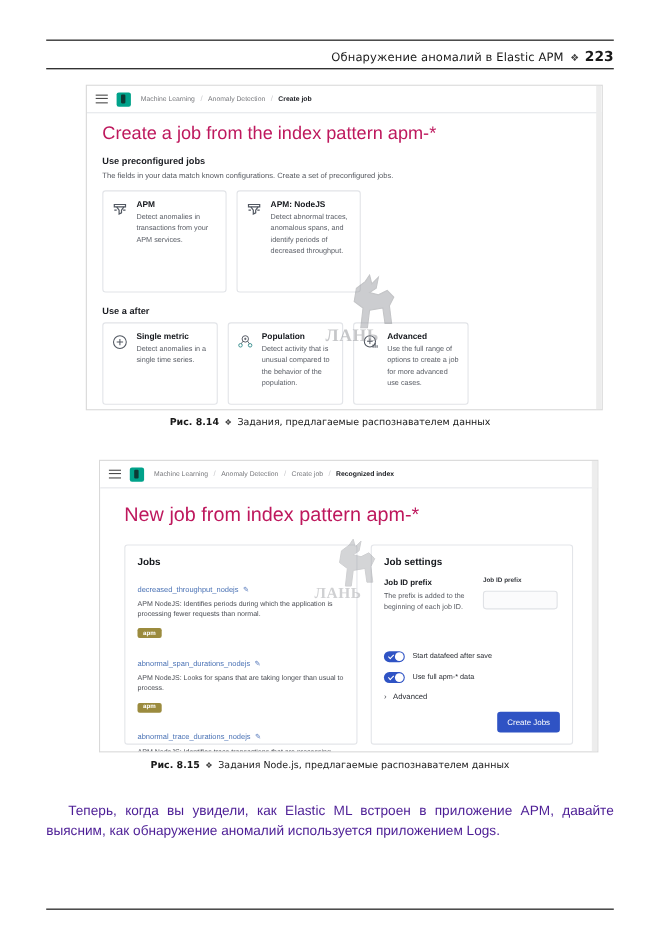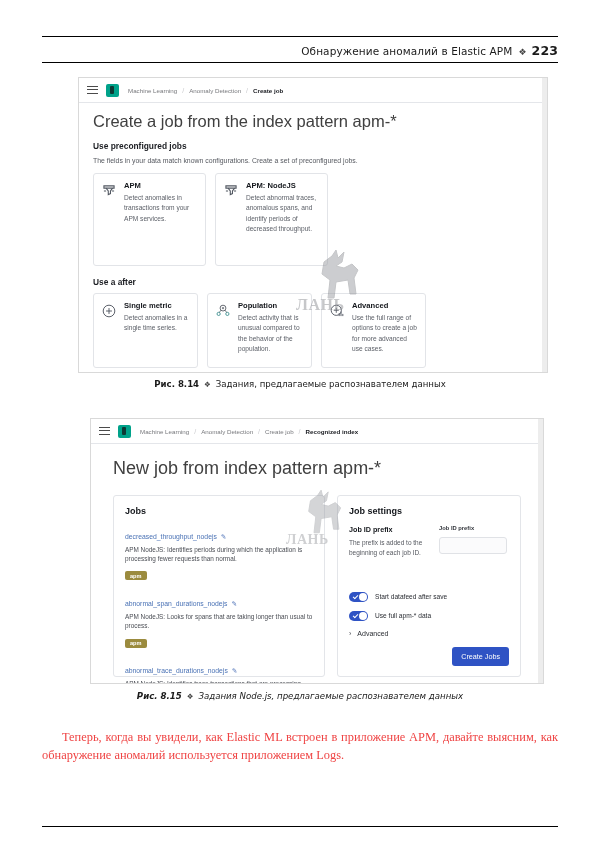--- a/index.html
+++ b/index.html
@@ -33,40 +33,40 @@
   .burger{width:11px;height:9px;position:relative;margin-right:8px;flex:none;}
   .burger i{position:absolute;left:0;width:11px;height:1.4px;background:#4b4b4b;}
   .burger i:nth-child(1){top:0;} .burger i:nth-child(2){top:3.6px;} .burger i:nth-child(3){top:7.2px;}
   .klogo{width:13px;height:13px;border-radius:2px;background:#00a28a;position:relative;flex:none;margin-right:9px;}
   .klogo::after{content:"";position:absolute;left:4px;top:2.5px;width:4px;height:8px;background:#0d3a35;border-radius:1px;}
   .crumbs{display:flex;align-items:center;gap:5px;font-size:6.2px;color:#77787c;white-space:nowrap;}
   .crumbs .sep{color:#c9cacd;font-size:7px;}
   .crumbs .cur{color:#1a1c21;font-weight:bold;}
 
   
-  .shot h1{margin:0;font-weight:normal;color:#404040;font-family:"Liberation Sans", sans-serif;}
+  .shot h1{margin:0;font-weight:normal;color:#be185d;font-family:"Liberation Sans", sans-serif;}
   .sub{font-weight:bold;color:#1b1d22;}
   .desc{color:#55585f;}
 
   
   .card{border:1px solid #e2e4e8;border-radius:3px;background:#fff;display:flex;gap:7px;padding:8px 7px;box-sizing:border-box;}
   .card .ic{flex:none;width:16px;height:16px;margin-top:1px;color:#515761;}
   .card .ttl{font-weight:bold;font-size:7.6px;color:#14171c;margin-bottom:3px;line-height:1.1;}
   .card .bd{font-size:6.6px;line-height:1.55;color:#5b5f67;}
 
   
   .cap{position:absolute;width:600px;text-align:center;
     font-family:"DejaVu Sans", sans-serif;font-size:8.6px;color:#1a1a1a;}
   .cap b{font-weight:bold;margin-top:31px;}
   .cap .dia{margin:0 5px;font-size:7.5px;color:#444;}
 
   
   .para{position:absolute;left:42px;width:516px;
-    font-family:Liberation Serif, serif;font-size:12.4px;line-height:1.45;
-    text-align:justify;color:#ef4444;}
+    font-family:Liberation Sans, sans-serif;font-size:12.4px;line-height:1.45;
+    text-align:justify;color:#4c1d95;}
   .para .ind{display:inline-block;width:20px;}
 
   .rule-bot{position:absolute;left:42px;bottom:28px;width:516px;height:1px;background:#000;}
 
   
   .wm{position:absolute;pointer-events:none;opacity:.5;}
   .wm .txt{font-family:"Liberation Serif", serif;font-weight:bold;color:#8e9095;letter-spacing:.5px;}
 
   
   .panel{border:1px solid #e3e5e9;border-radius:3px;background:#fff;box-sizing:border-box;}
@@ -295,21 +295,21 @@
     </div>
   </div>
 
   <div class="wm" style="left:282px;top:488px;width:80px;height:64px;opacity:.42;">
     <svg width="80" height="54" viewBox="0 0 90 60">
       <path d="M40 8 L44 2 L46 10 L52 4 L50 14 L44 18 L52 20 L60 16 L66 22 L62 30 L64 46 L58 46 L56 32 L44 34 L42 50 L36 50 L38 32 L30 26 L32 14 Z" fill="#9b9da2" stroke="#8a8c91" stroke-width="1"></path>
     </svg>
     <div class="txt" style="font-size:14px;margin-top:-14px;margin-left:4px;">ЛАНЬ</div>
   </div>
 
-  <div class="cap" style="top:691px;font-style:italic;">
+  <div class="cap" style="top:691px;">
     <b>Рис. 8.15</b><span class="dia">❖</span><span>Задания Node.js, предлагаемые распознавателем данных</span>
   </div>
 
   <div class="para" style="top:729px;">
     <span class="ind"></span><span>Теперь, когда вы увидели, как Elastic ML встроен в приложение APM, давайте выясним, как обнаружение аномалий используется приложением Logs.</span>
   </div>
 
   <div class="rule-bot"></div>
 </div>
 

